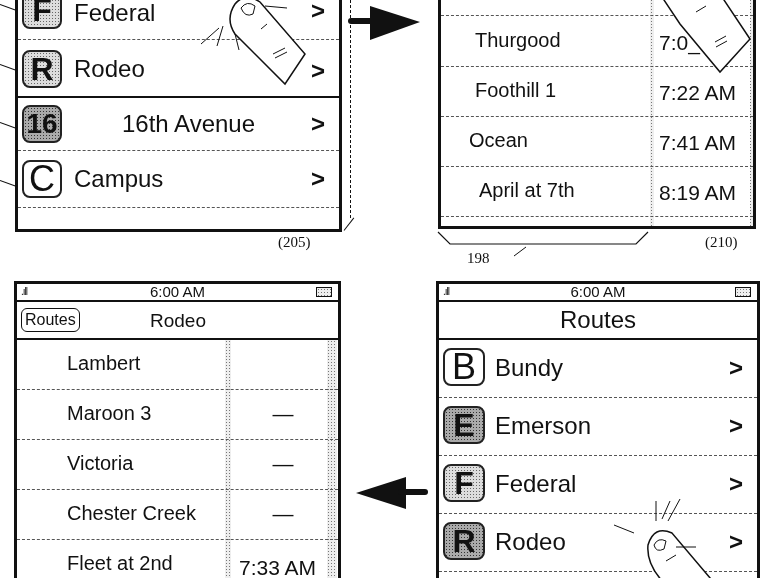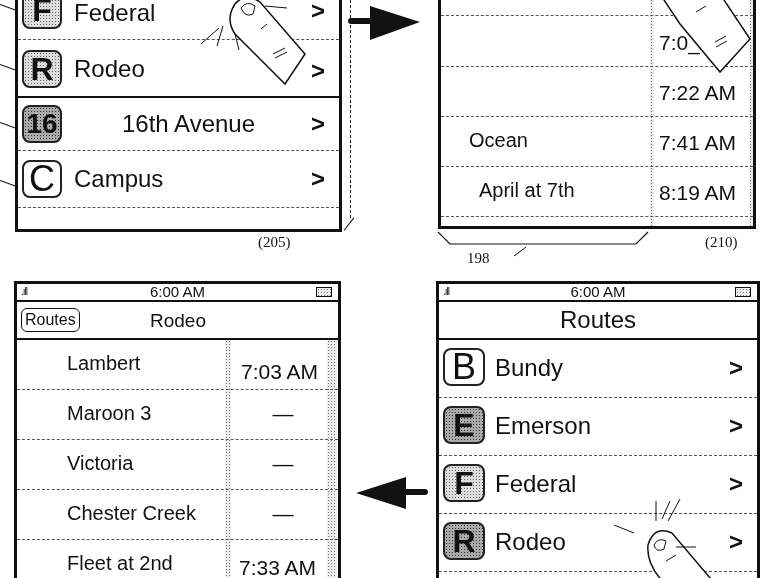--- a/index.html
+++ b/index.html
@@ -75,37 +75,39 @@
 </svg>
 
 <div class="lead" style="left:0;top:4px;width:17px;transform:rotate(20deg);"></div>
 <div class="lead" style="left:0;top:64px;width:17px;transform:rotate(20deg);"></div>
 <div class="lead" style="left:0;top:122px;width:17px;transform:rotate(20deg);"></div>
 <div class="lead" style="left:0;top:180px;width:17px;transform:rotate(20deg);"></div>
 
 <div class="abs" style="left:350px;top:0;width:0;height:218px;border-left:1px dashed #111;"></div>
 <div class="lead" style="left:344px;top:230px;width:16px;transform:rotate(-52deg);"></div>
 
-<span class="label" style="left:258px;top:234px;text-align:right;">(205)</span>
+<span class="label" style="left:278px;top:234px;text-align:right;">(205)</span>
 
 <svg class="arrow" width="80" height="40" style="left:348px;top:2px;" viewBox="0 0 80 40">
   <rect x="0" y="16" width="32" height="6" rx="3" fill="#111"></rect>
   <polygon points="22,4 72,20 22,38" fill="#111"></polygon>
 </svg>
 
 <div class="phone" style="left:438px;top:-4px;width:318px;height:233px;">
   <div class="abs stipple" style="left:209px;top:0;width:104px;bottom:0;">
     <div class="abs" style="left:4px;right:4px;top:0;bottom:0;background:#fff;"></div>
   </div>
   <div class="dot-h abs" style="left:0;right:0;top:16px;"></div>
   <div class="stop-row" style="top:18px;">
+    <span class="stop-name" style="left:34px;top:12px;">Thurgood</span>
     <span class="stop-time" style="left:218px;top:14px;">7:0_ AM</span>
   </div>
   <div class="dot-h abs" style="left:0;right:0;top:67px;"></div>
   <div class="stop-row" style="top:68px;">
+    <span class="stop-name" style="left:34px;top:12px;">Foothill 1</span>
     <span class="stop-time" style="left:218px;top:14px;">7:22 AM</span>
   </div>
   <div class="dot-h abs" style="left:0;right:0;top:117px;"></div>
   <div class="stop-row" style="top:118px;">
     <span class="stop-name" style="left:28px;top:12px;">Ocean</span>
     <span class="stop-time" style="left:218px;top:14px;">7:41 AM</span>
   </div>
   <div class="dot-h abs" style="left:0;right:0;top:167px;"></div>
   <div class="stop-row" style="top:168px;">
     <span class="stop-name" style="left:38px;top:12px;">April at 7th</span>
@@ -136,21 +138,20 @@
   </div>
   <div class="abs" style="left:0;right:0;top:18px;height:36px;border-bottom:2px solid #111;">
     <span class="abs" style="left:4px;top:6px;padding:0 3px;border:1.5px solid #111;border-radius:6px;font-size:16px;line-height:22px;">Routes</span>
     <span class="abs" style="left:133px;top:8px;font-size:19px;">Rodeo</span>
   </div>
   <div class="abs stipple" style="left:208px;top:56px;width:112px;bottom:0;">
     <div class="abs" style="left:6px;right:10px;top:0;bottom:0;background:#fff;"></div>
   </div>
   <div class="stop-row" style="top:56px;">
     <span class="stop-name" style="top:12px;">Lambert</span>
-    <span class="stop-time" style="left:224px;top:20px;">7:03 AM</span>
   </div>
   <div class="dot-h abs" style="left:0;right:0;top:105px;"></div>
   <div class="stop-row" style="top:106px;">
     <span class="stop-name" style="top:12px;">Maroon 3</span>
     <span class="stop-time" style="left:246px;top:12px;width:40px;">—</span>
   </div>
   <div class="dot-h abs" style="left:0;right:0;top:155px;"></div>
   <div class="stop-row" style="top:156px;">
     <span class="stop-name" style="top:12px;">Victoria</span>
     <span class="stop-time" style="left:246px;top:12px;width:40px;">—</span>

